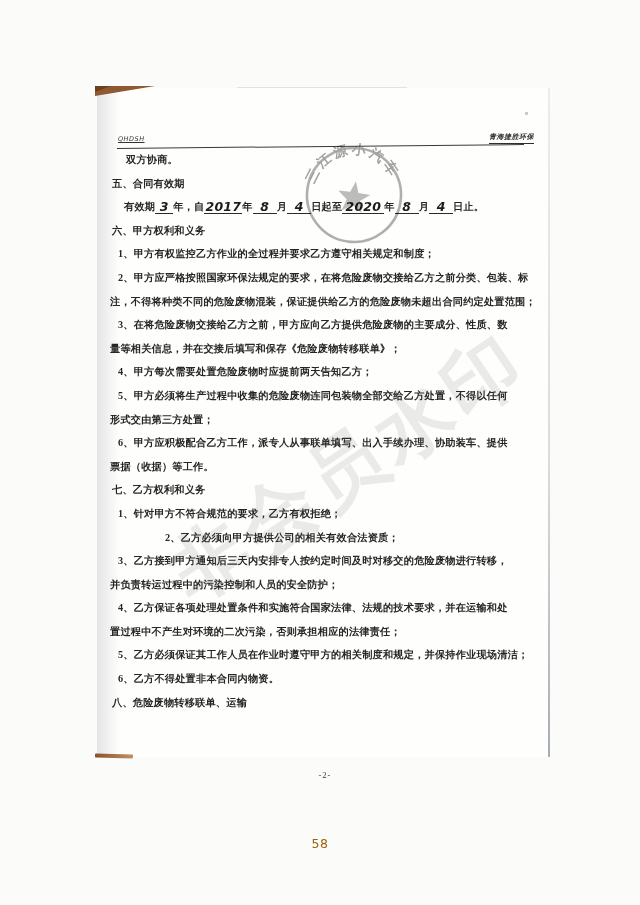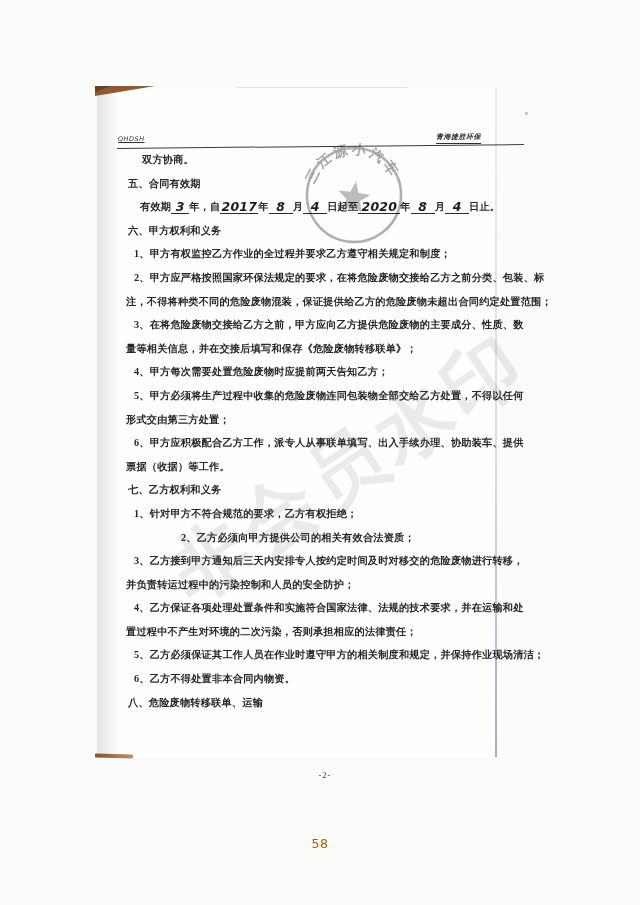--- a/index.html
+++ b/index.html
@@ -2,21 +2,21 @@
 <html><head>
 <meta charset="utf-8">
 <style>
   html,body{margin:0;padding:0;}
   body{
     width:640px;height:905px;position:relative;overflow:hidden;
     background:#fbfbfa;
     font-family:"Liberation Serif","DejaVu Serif",serif;
   }
   .paper{
-    position:absolute;left:97px;top:88px;width:400px;height:669px;
+    position:absolute;left:97px;top:88px;width:453px;height:669px;
     background:#fefefd;
   }
   .gutter-shadow{
     position:absolute;left:0;top:0;width:22px;height:100%;
     background:linear-gradient(90deg,#e4e4e6 0%,rgba(254,254,253,0) 100%);
   }
   .fold-corner{
     position:absolute;left:-2px;top:-2px;width:0;height:0;
     border-top:10px solid #8f5a31;border-right:60px solid transparent;
   }
@@ -47,21 +47,21 @@
     position:absolute;left:20px;top:58px;width:407px;height:1.3px;
     background:#3a3a3a;transform:rotate(-0.55deg);
   }
   .hdr-company{
     position:absolute;right:16px;top:44px;
     font-style:italic;font-weight:bold;font-size:7px;letter-spacing:.5px;color:#2f2f2f;
     border-bottom:1px solid #2f2f2f;padding-bottom:1px;
   }
 
   .content{
-    position:absolute;left:29px;top:60px;width:414px;
+    position:absolute;left:13px;top:60px;width:414px;
     font-size:10.2px;font-weight:600;color:#262626;
     letter-spacing:.2px;line-height:23.6px;white-space:nowrap;
   }
   .content .line{height:23.6px;}
 
   .blank{
     display:inline-block;border-bottom:1.2px solid #2b2b2b;text-align:center;
     font-family:"DejaVu Sans",sans-serif;font-style:italic;font-weight:bold;
     font-size:12.5px;color:#1c1c1c;line-height:13px;vertical-align:-1px;
   }

